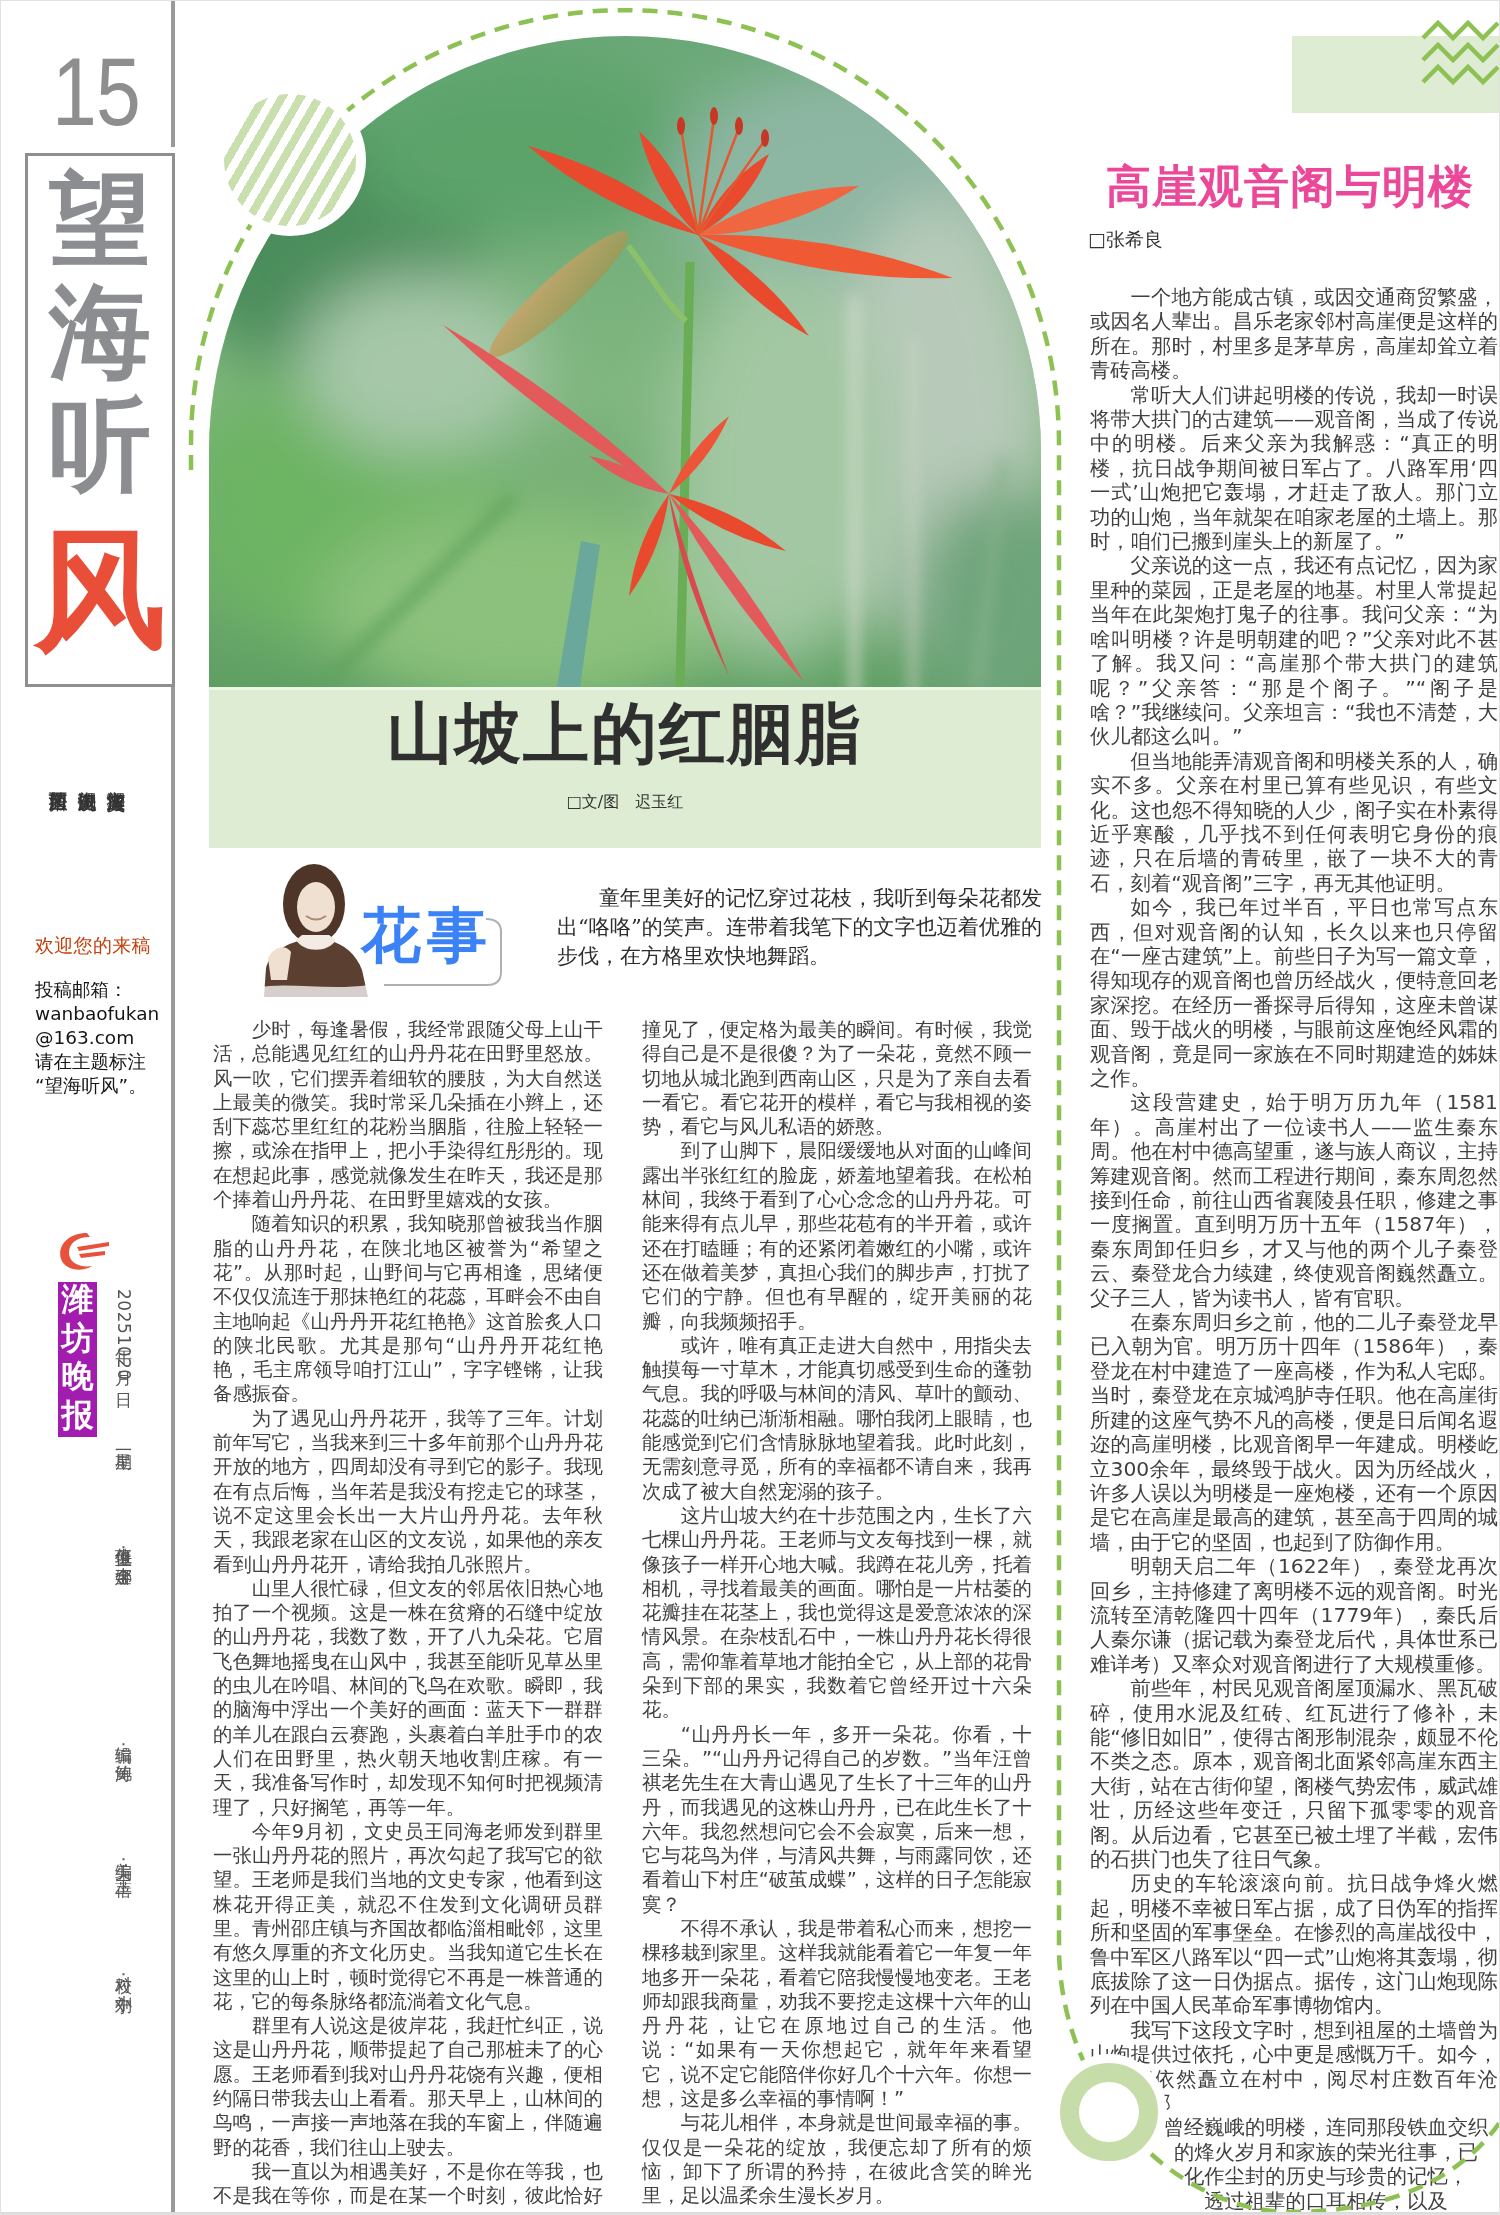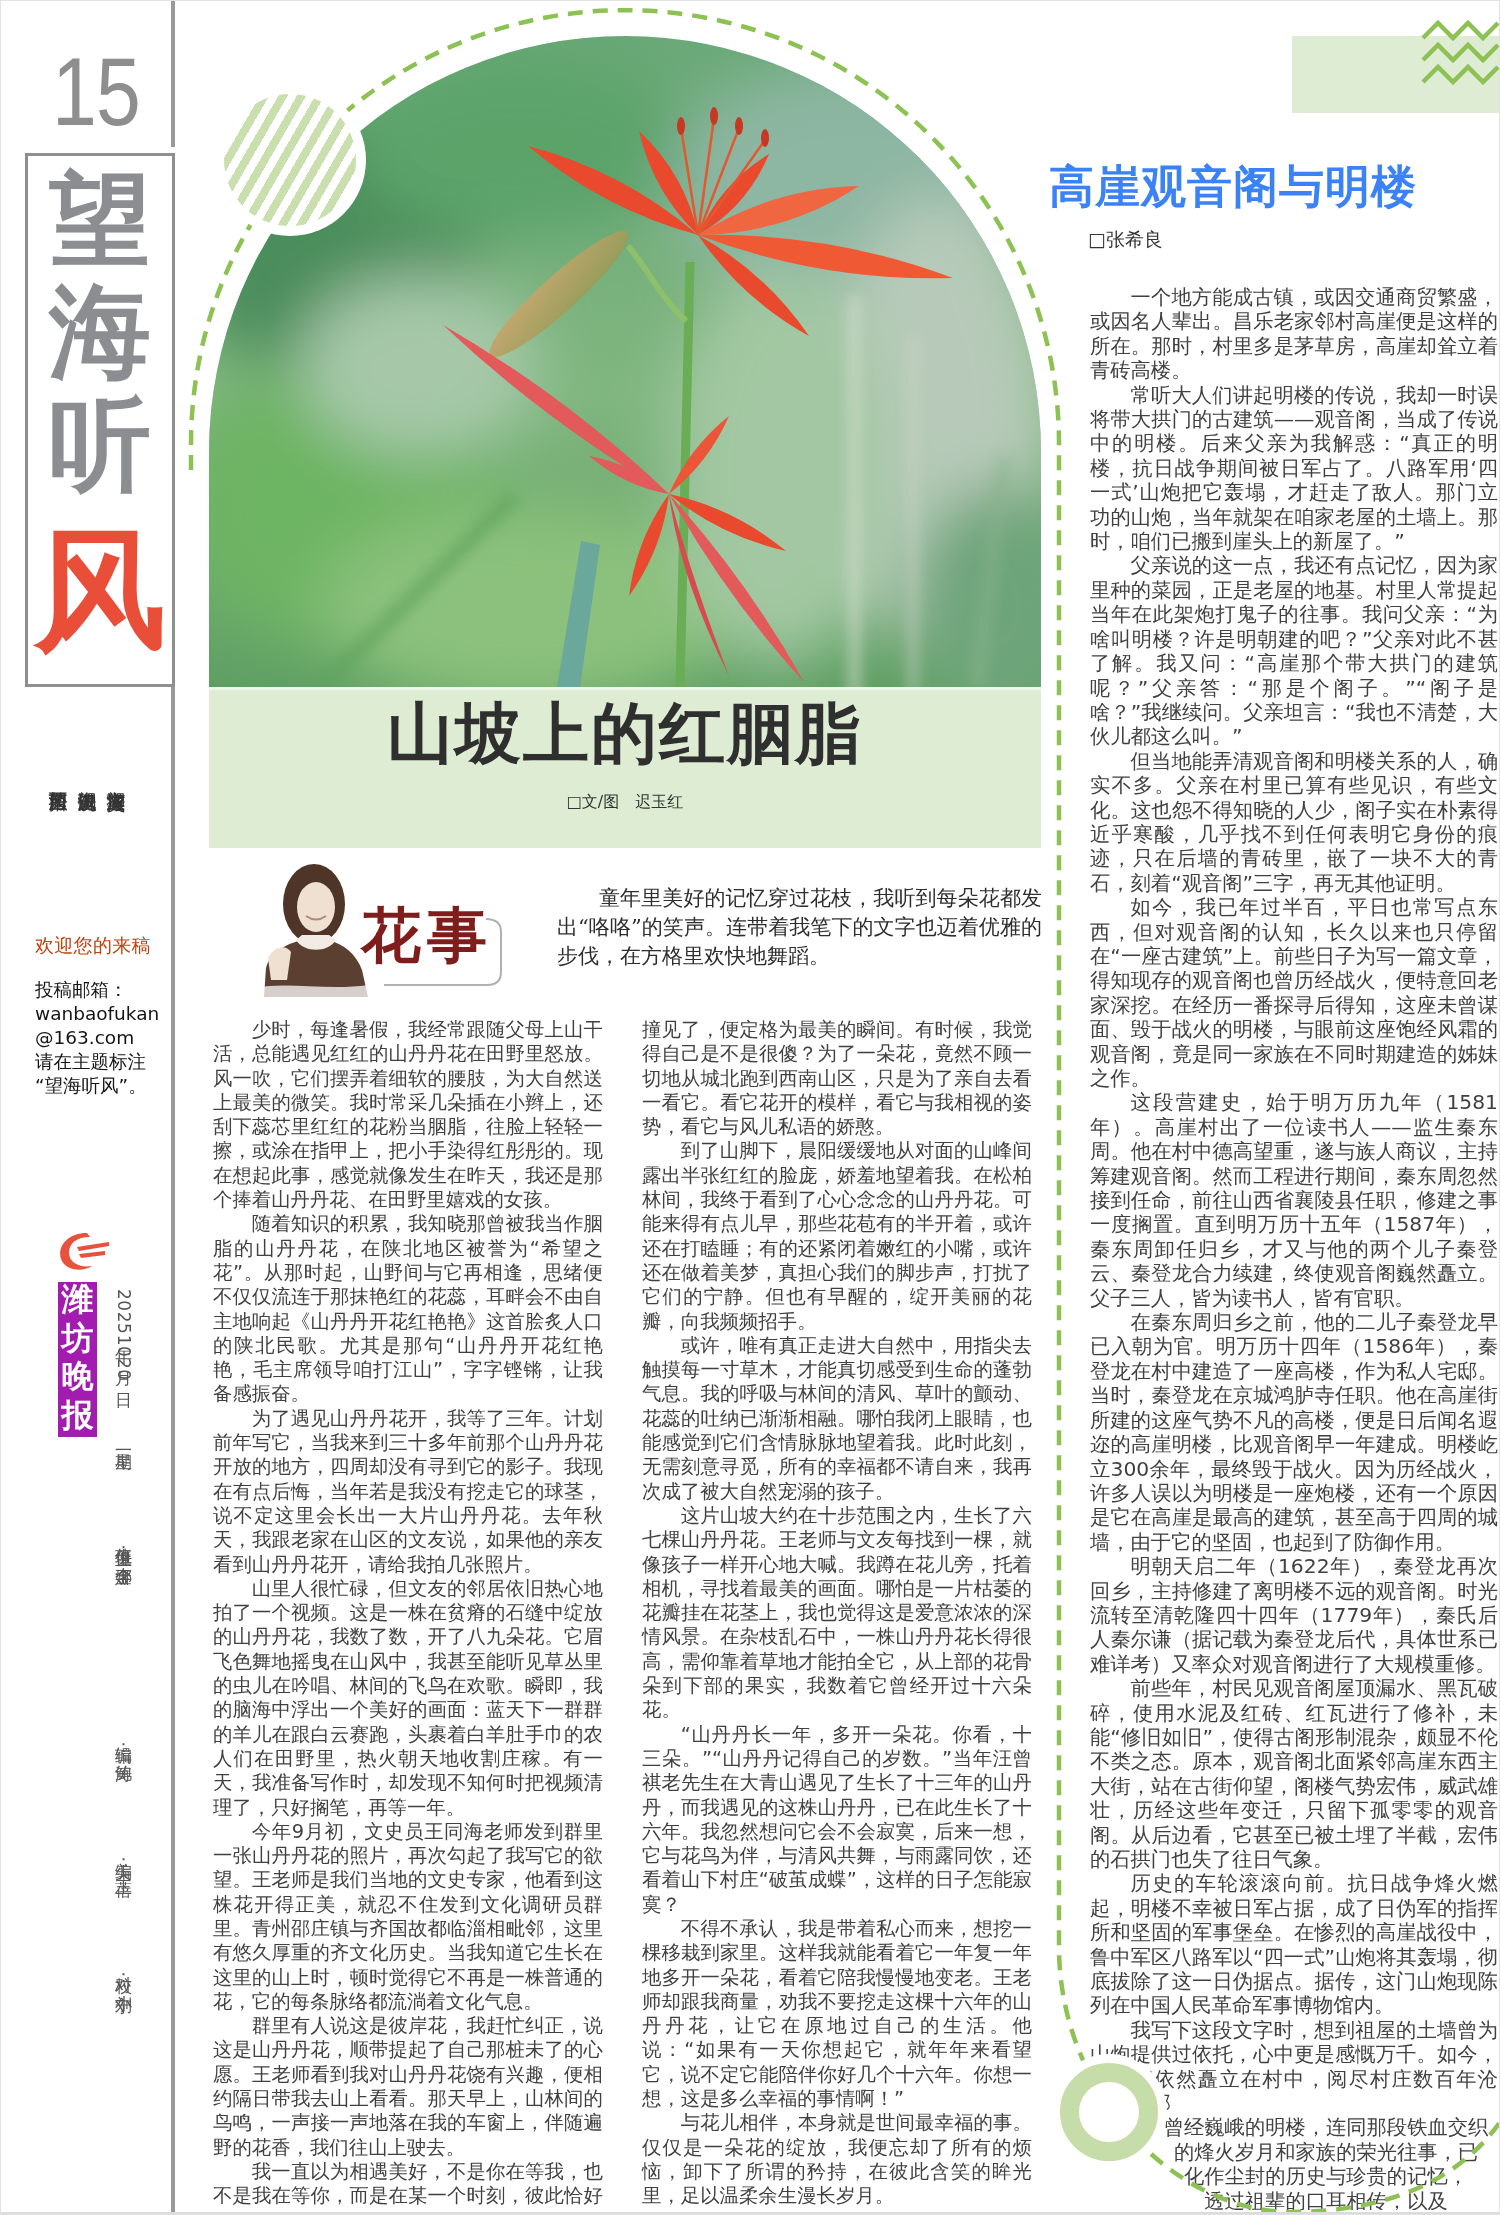--- a/index.html
+++ b/index.html
@@ -24,27 +24,27 @@
 .vtext{left:113px;writing-mode:vertical-rl;text-orientation:mixed;font-size:17px;color:#555;white-space:nowrap;letter-spacing:.5px;}
 
 
 .photo{left:209px;top:36px;width:832px;height:651px;border-radius:416px 416px 0 0;overflow:hidden;z-index:2;}
 .stripe-circle{left:214px;top:84px;width:152px;height:152px;border-radius:50%;background:#fff;padding:10px;z-index:3;}
 .stripe-inner{width:132px;height:132px;border-radius:50%;background:repeating-linear-gradient(120deg,#c9dfae 0 8px,#ffffff 8px 16px);}
 .band{left:209px;top:687px;width:832px;height:161px;background:#ddecd2;z-index:2;border-top:3px solid #eef6e8;}
 .art-title{left:209px;top:697px;width:832px;text-align:center;font-size:66px;line-height:74px;color:#2f2f2f;letter-spacing:2px;z-index:3;}
 .art-byline{left:209px;top:790px;width:832px;text-align:center;font-size:16px;line-height:24px;color:#333;z-index:3;white-space:pre;}
 .portrait{left:256px;top:860px;width:113px;height:137px;z-index:3;}
-.tag{left:361px;top:900px;font-family:"DejaVu Serif",serif;font-weight:bold;font-size:60px;line-height:70px;color:#7f1d1d;letter-spacing:6px;z-index:3;white-space:nowrap;}
+.tag{left:361px;top:900px;font-family:"DejaVu Serif",serif;font-weight:bold;font-size:60px;line-height:70px;color:#3b82f6;letter-spacing:6px;z-index:3;white-space:nowrap;}
 .intro{left:557px;top:884px;width:485px;font-family:"DejaVu Serif",serif;font-size:21px;line-height:29px;color:#2d2d2d;text-indent:2em;text-align:justify;}
 .left-body{left:213px;top:1018px;width:819px;height:1192px;column-count:2;column-gap:39px;column-fill:auto;font-size:19.4px;line-height:24.3px;text-align:justify;overflow:hidden;}
 .left-body p,.right-body p{text-indent:2em;}
 
 
-.r-title{left:1023px;top:162px;width:420px;text-align:center;font-size:45px;line-height:50px;color:#3b82f6;letter-spacing:1px;white-space:nowrap;}
+.r-title{left:1080px;top:162px;width:420px;text-align:center;font-size:45px;line-height:50px;color:#ec4899;letter-spacing:1px;white-space:nowrap;}
 .r-byline{left:1088px;top:228px;width:420px;font-size:19px;line-height:22px;color:#333;}
 .right-body{left:1090px;top:285px;width:408px;height:1925px;font-size:20.3px;line-height:24.4px;text-align:justify;overflow:hidden;}
 .closing-line{display:block;text-align:center;padding-left:64px;text-indent:0;}
 .deco{left:0;top:0;z-index:1;pointer-events:none;}
 </style>
 </head>
 <body>
 
 <svg class="abs deco" width="1500" height="2215" viewBox="0 0 1500 2215">
   <path d="M191 470 L191 444 A434 434 0 0 1 1059 444 L1059 1950 C1061 2100 1180 2212 1290 2212 C1400 2212 1465 2172 1500 2122" fill="none" stroke="#8dc153" stroke-width="4.5" stroke-dasharray="15 10"></path>

